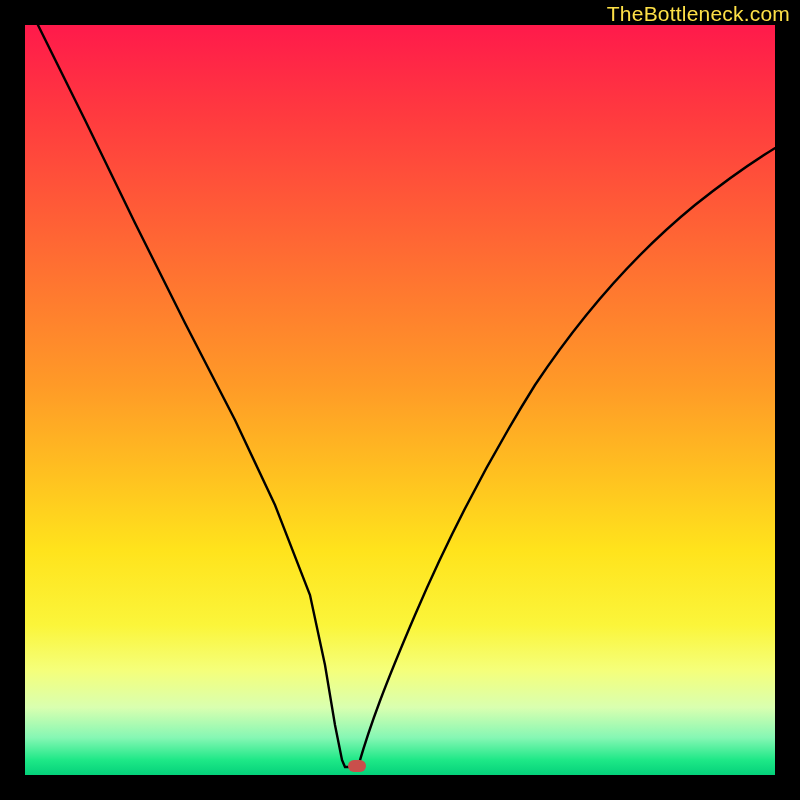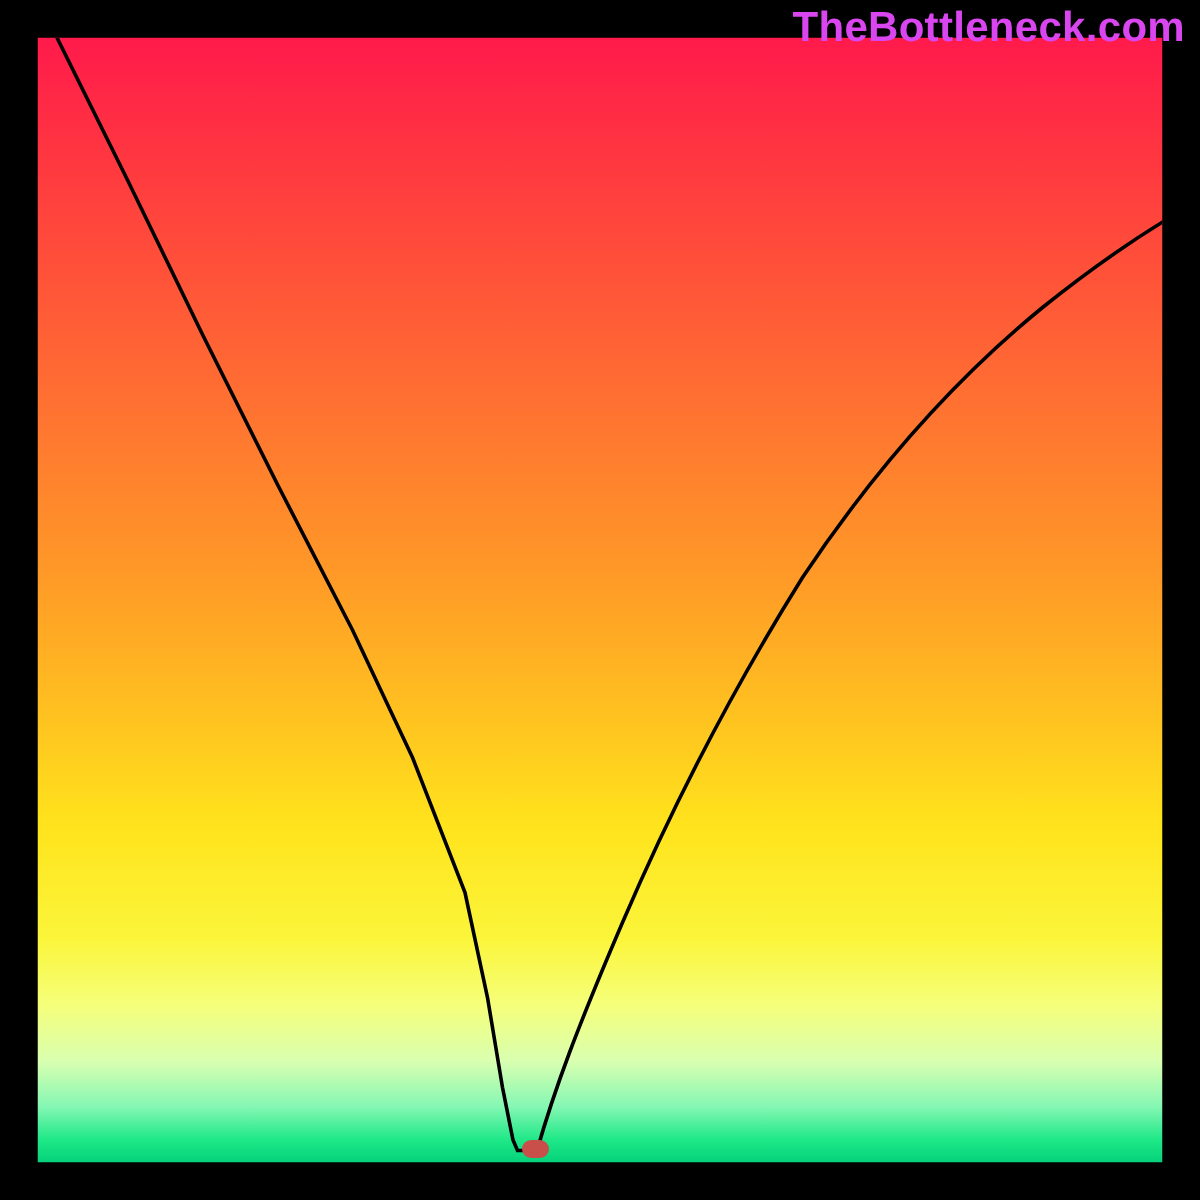--- a/index.html
+++ b/index.html
@@ -55,23 +55,23 @@
     width: 18px;
     height: 12px;
     border-radius: 6px;
     background: #c94f4b;
     transform: translate(-50%, -50%);
   }
   .watermark {
     position: absolute;
     top: 2px;
     right: 10px;
-    color: #d946ef;
-    font-size: 28px;
-    font-weight: 700;
+    color: #fde047;
+    font-size: 21px;
+    font-weight: 400;
     letter-spacing: 0.2px;
     user-select: none;
   }
 </style>
 </head>
 <body>
 
 <div class="frame">
   <div class="plot">
     <div class="gradient"></div>

